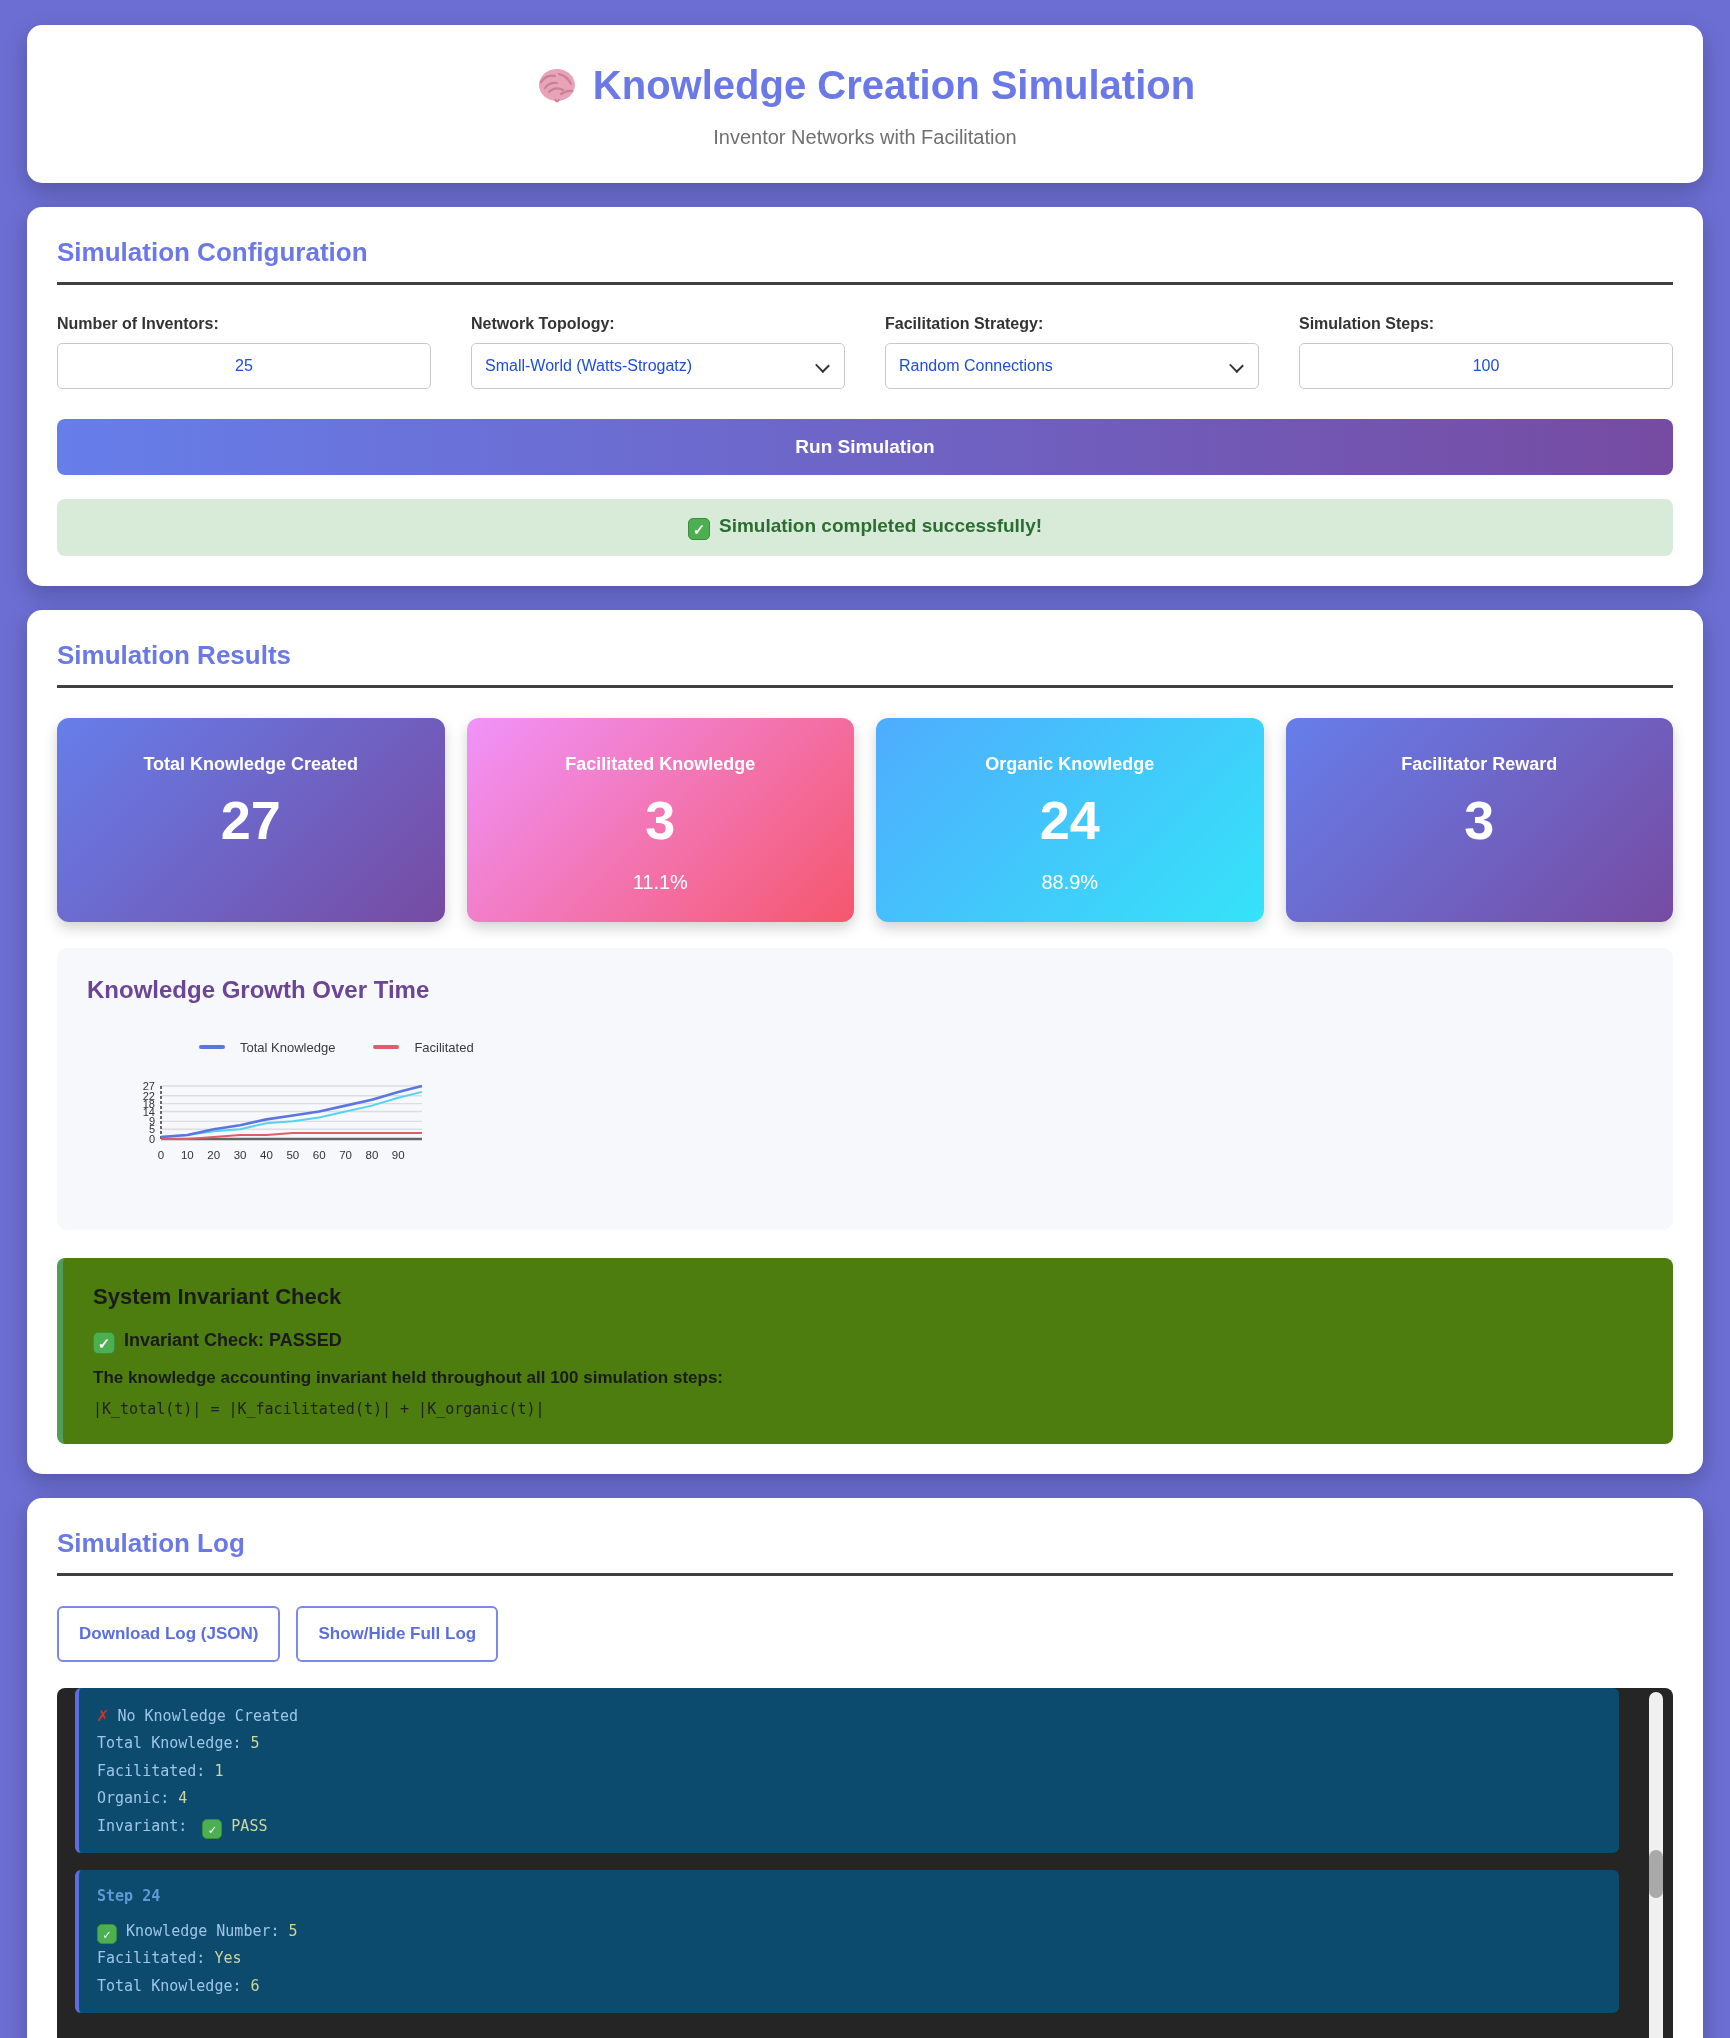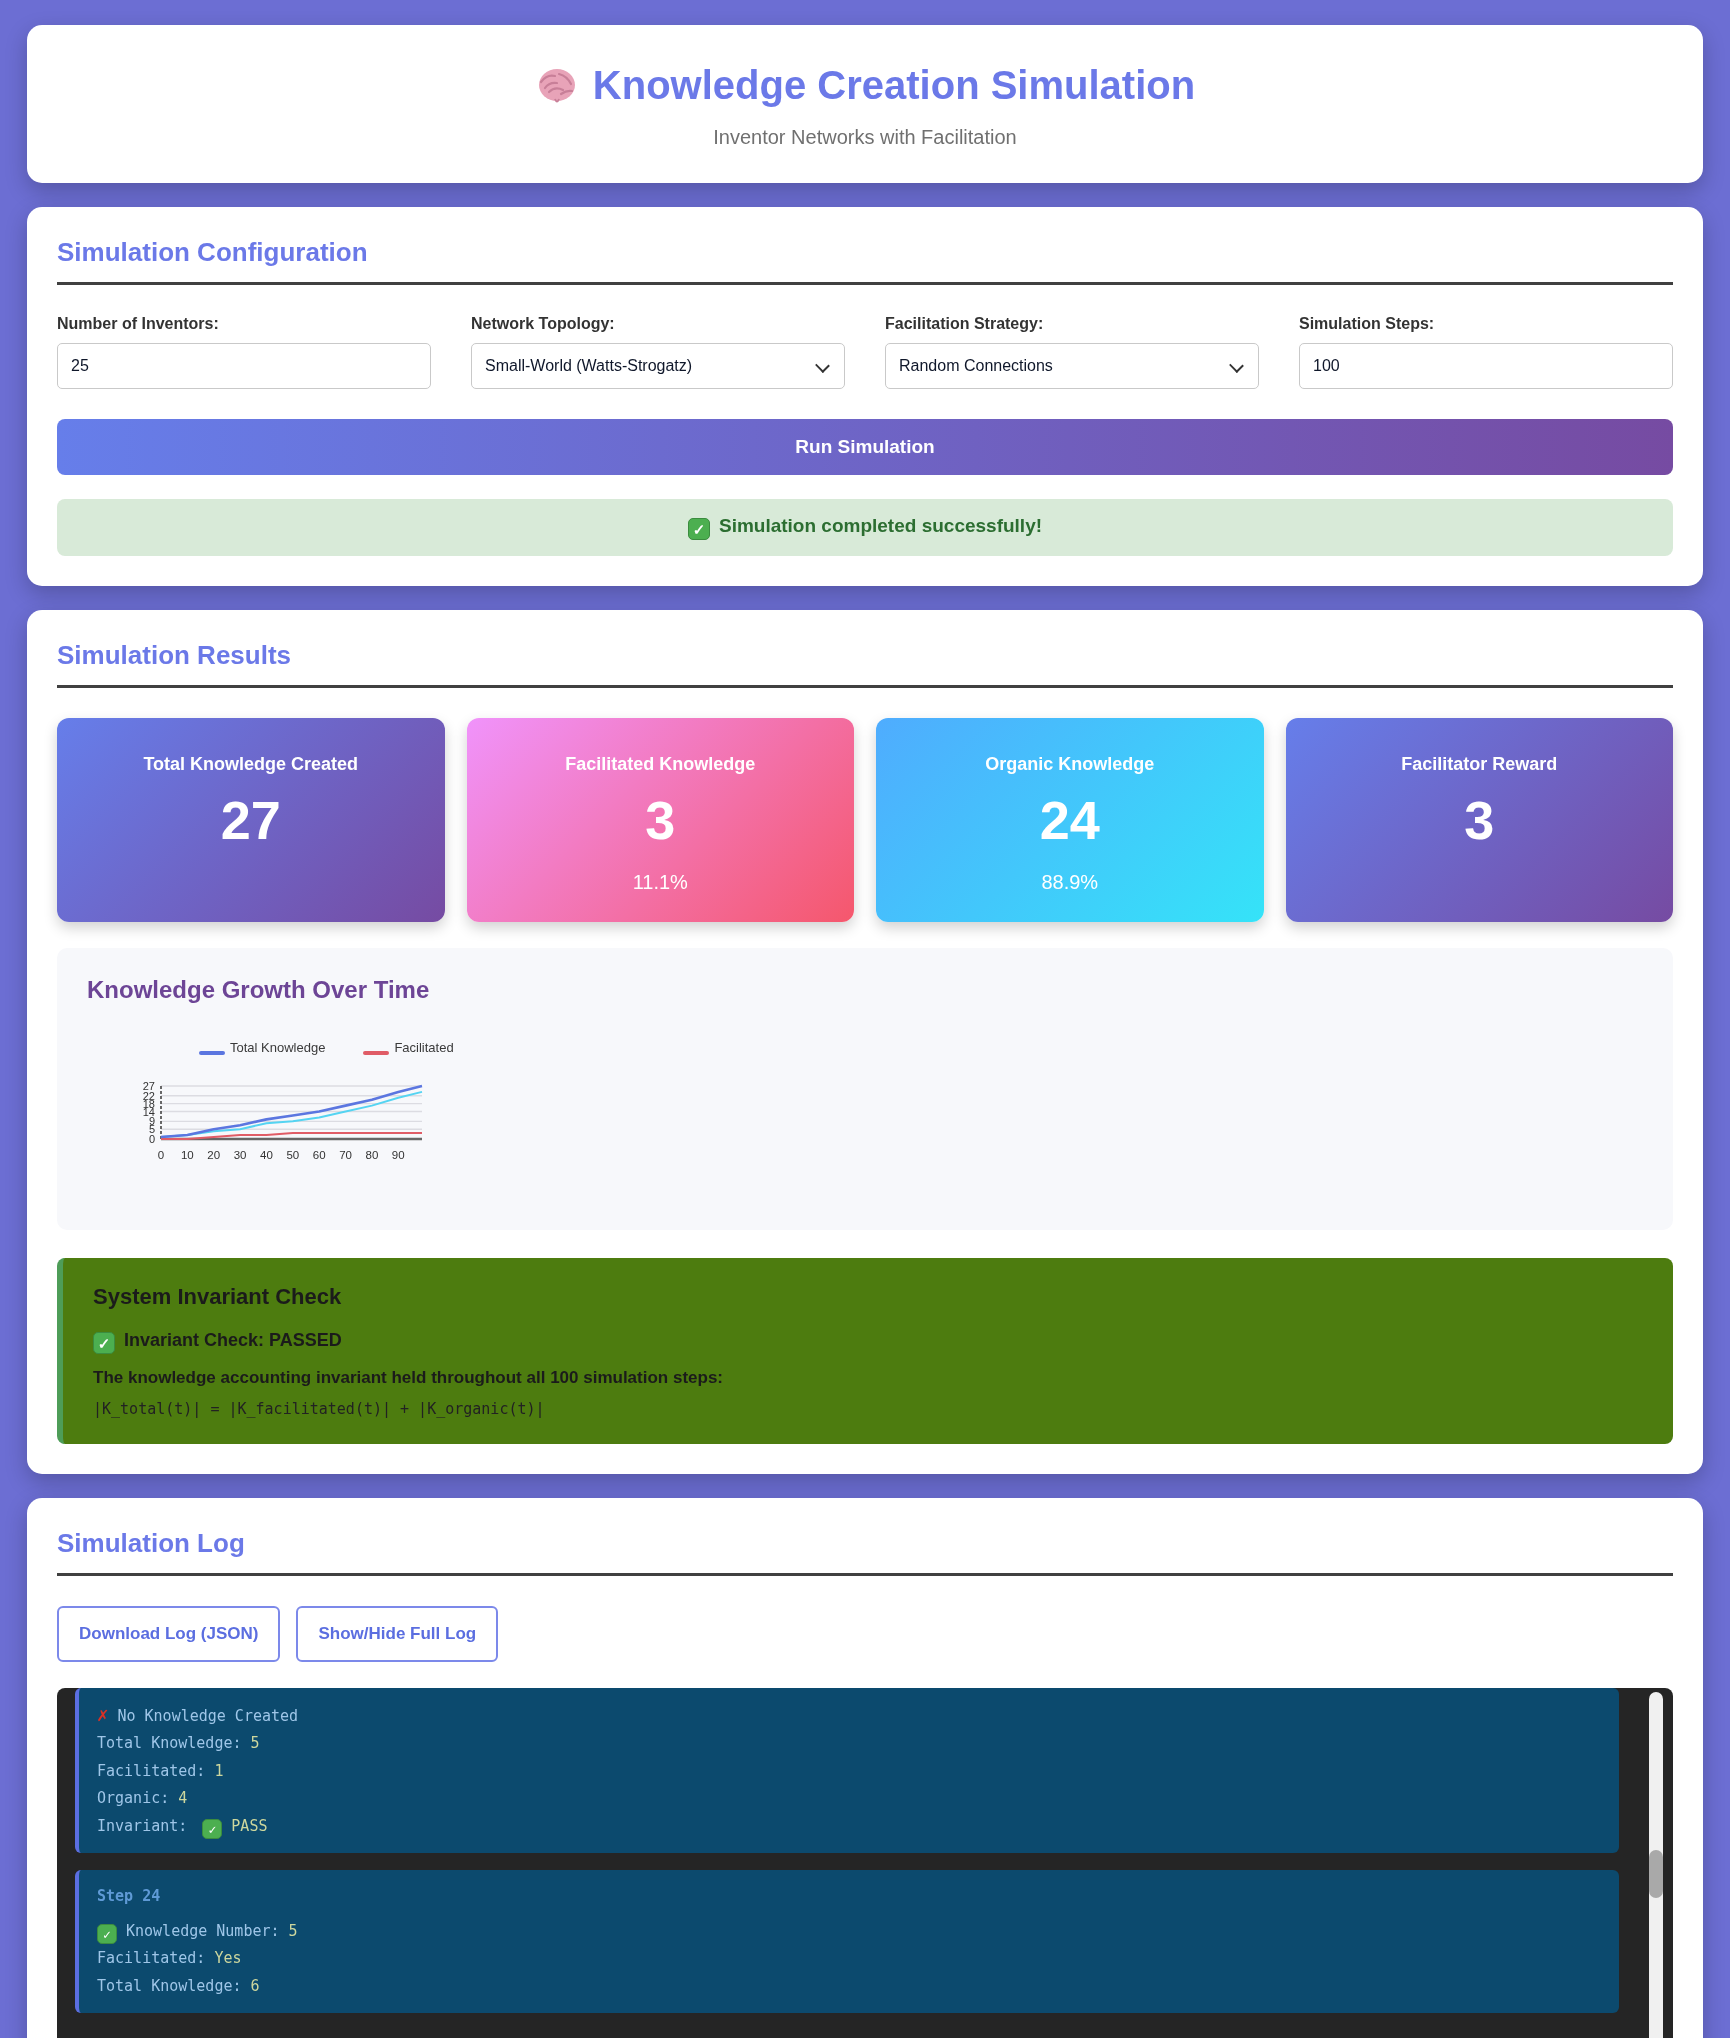--- a/index.html
+++ b/index.html
@@ -30,21 +30,21 @@
     font-size:26px; font-weight:bold; color:#6b79e8;
     border-bottom:3px solid #404040;
     padding-bottom:14px; margin-bottom:30px;
   }
   
   .config-grid { display:grid; grid-template-columns:repeat(4,1fr); gap:40px; }
   .field-label { font-size:16px; font-weight:bold; color:#333; margin-bottom:10px; }
   .text-input, .select-box {
     width:100%; height:46px; border:1px solid #c9c9c9; border-radius:5px;
     padding:0 13px; font-size:16px; font-family:"Liberation Sans",sans-serif;
-    background:#fff; color:#0f172a;
+    background:#fff; color:#1d4ed8;text-align:center;
   }
   .select-box { position:relative; display:flex; align-items:center; cursor:pointer; }
   .chevron {
     position:absolute; right:16px; top:16px;
     width:11px; height:11px; border-right:2px solid #333; border-bottom:2px solid #333;
     transform:rotate(45deg) scaleY(.9);
   }
   .run-button {
     margin-top:30px; width:100%; border:none; cursor:pointer;
     padding:17px 0; font-size:19px; font-weight:bold; color:#fff;
@@ -83,21 +83,21 @@
   
   .chart-panel {
     margin-top:26px; background:#f7f8fb; border-radius:10px;
     padding:28px 30px; height:282px;
   }
   .chart-heading { font-size:24px; font-weight:bold; color:#6d4596; }
   .chart-legend {
     display:flex; gap:38px; margin:36px 0 26px 112px;
     font-size:13px; color:#3a3a3a; align-items:center;
   }
-  .legend-item { display:flex; align-items:flex-end; gap:5px; }
+  .legend-item { display:flex; align-items:center; gap:15px; }
   .legend-swatch { width:26px; height:4px; border-radius:2px; }
   .chart-svg { margin-left:30px; display:block; }
   
   .invariant-box {
     margin-top:28px; background:#4d7c0f; border-left:6px solid #4e9d58;
     border-radius:8px; padding:26px 30px;
   }
   .invariant-heading { font-size:22px; font-weight:bold; color:#1b1b1b; margin-bottom:20px; }
   .invariant-status { font-size:18px; font-weight:bold; color:#1b1b1b; }
   .invariant-desc { font-size:17px; font-weight:bold; color:#1b1b1b; margin-top:14px; }

